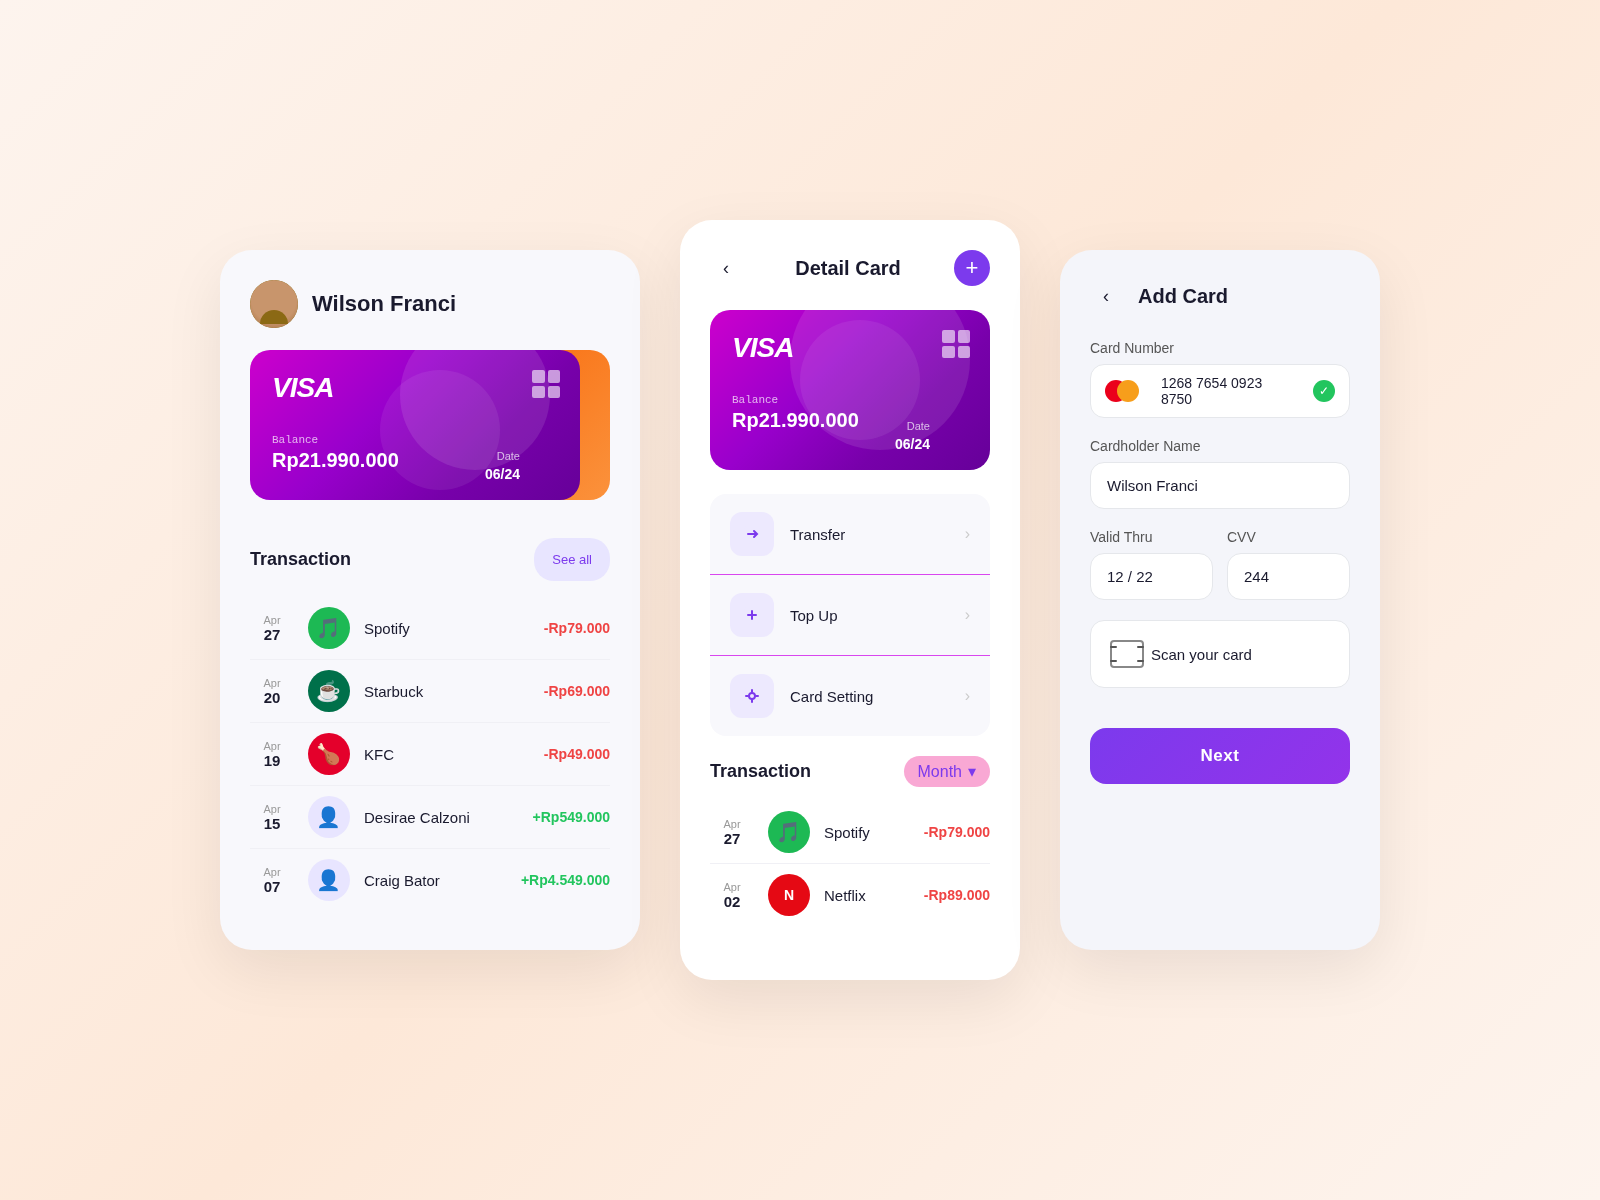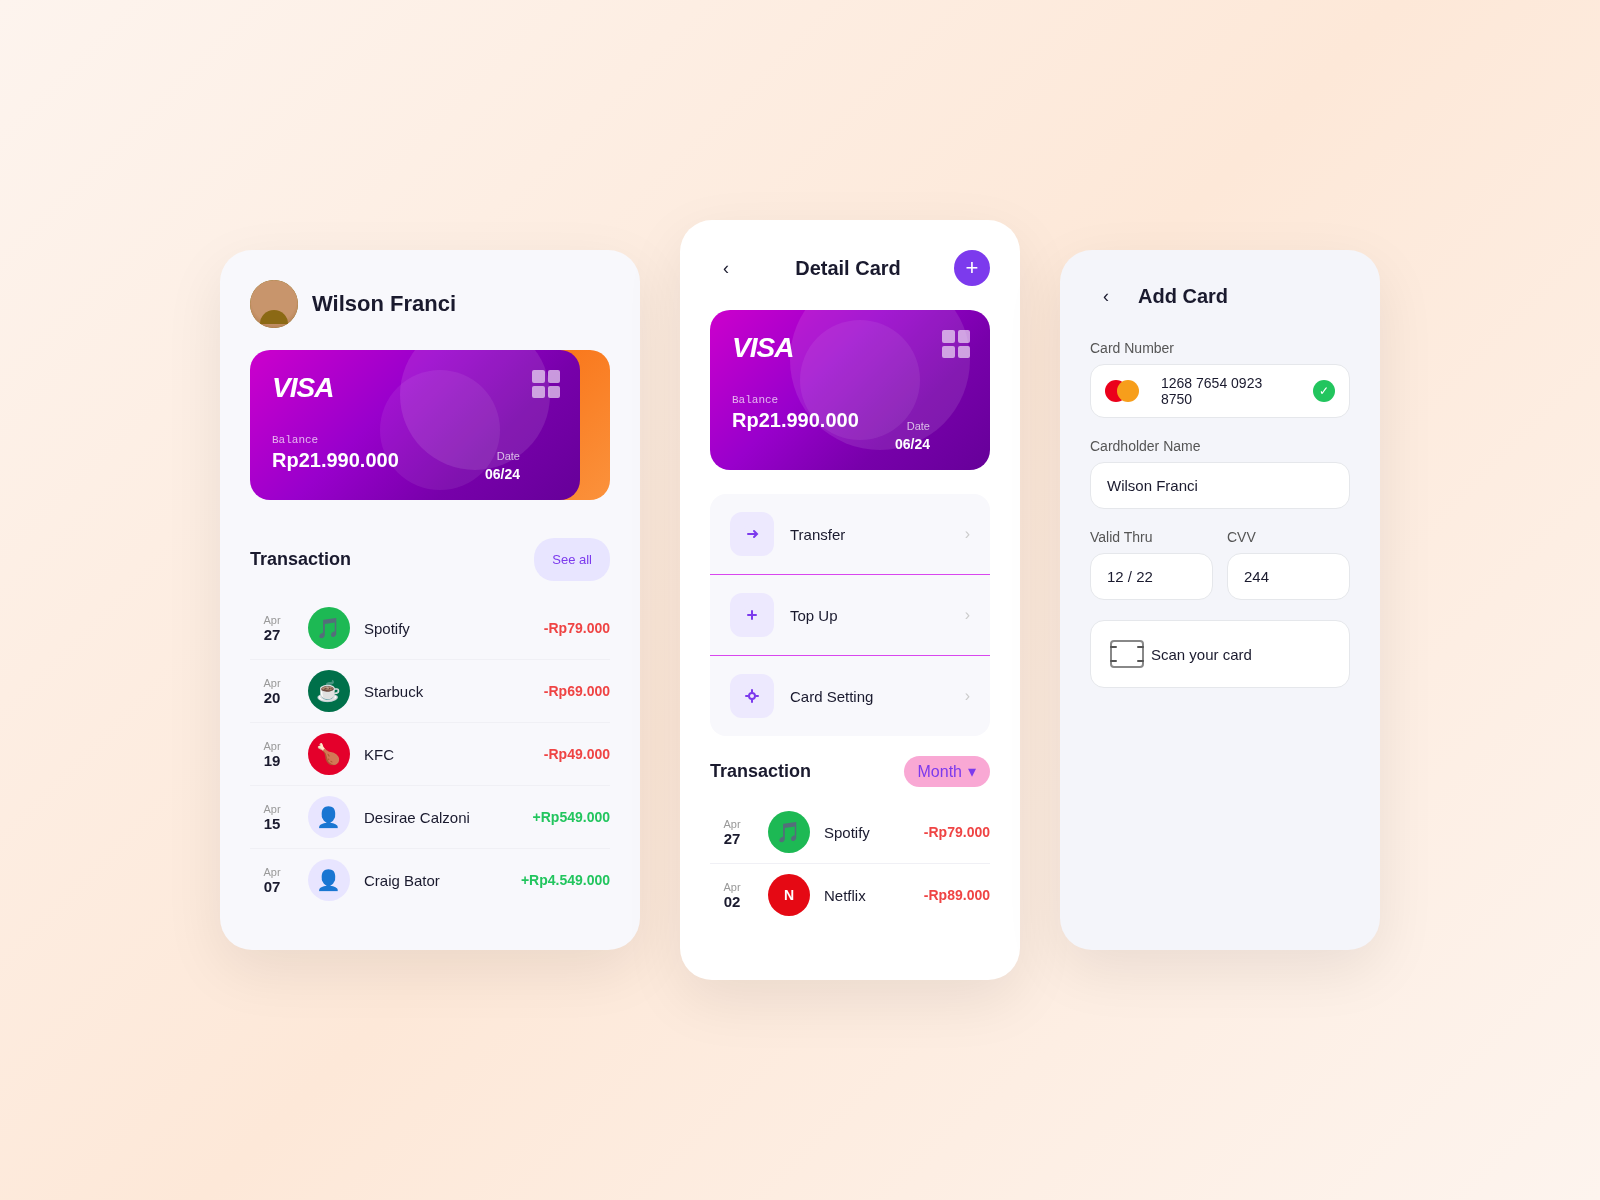--- a/index.html
+++ b/index.html
@@ -685,13 +685,14 @@
   </div>
 
   <div class="scan-card-box">
     <svg width="36" height="30" viewBox="0 0 36 30">
       <rect x="2" y="2" width="32" height="26" rx="3" fill="none" stroke="#888" stroke-width="2"></rect>
       <path d="M2 8h5M2 22h5M29 8h5M29 22h5" stroke="#555" stroke-width="2" stroke-linecap="round"></path>
     </svg>
     <span class="scan-text">Scan your card</span>
   </div>
 
+  <button class="next-btn">Next</button>
 </div>
 
 </body></html>

